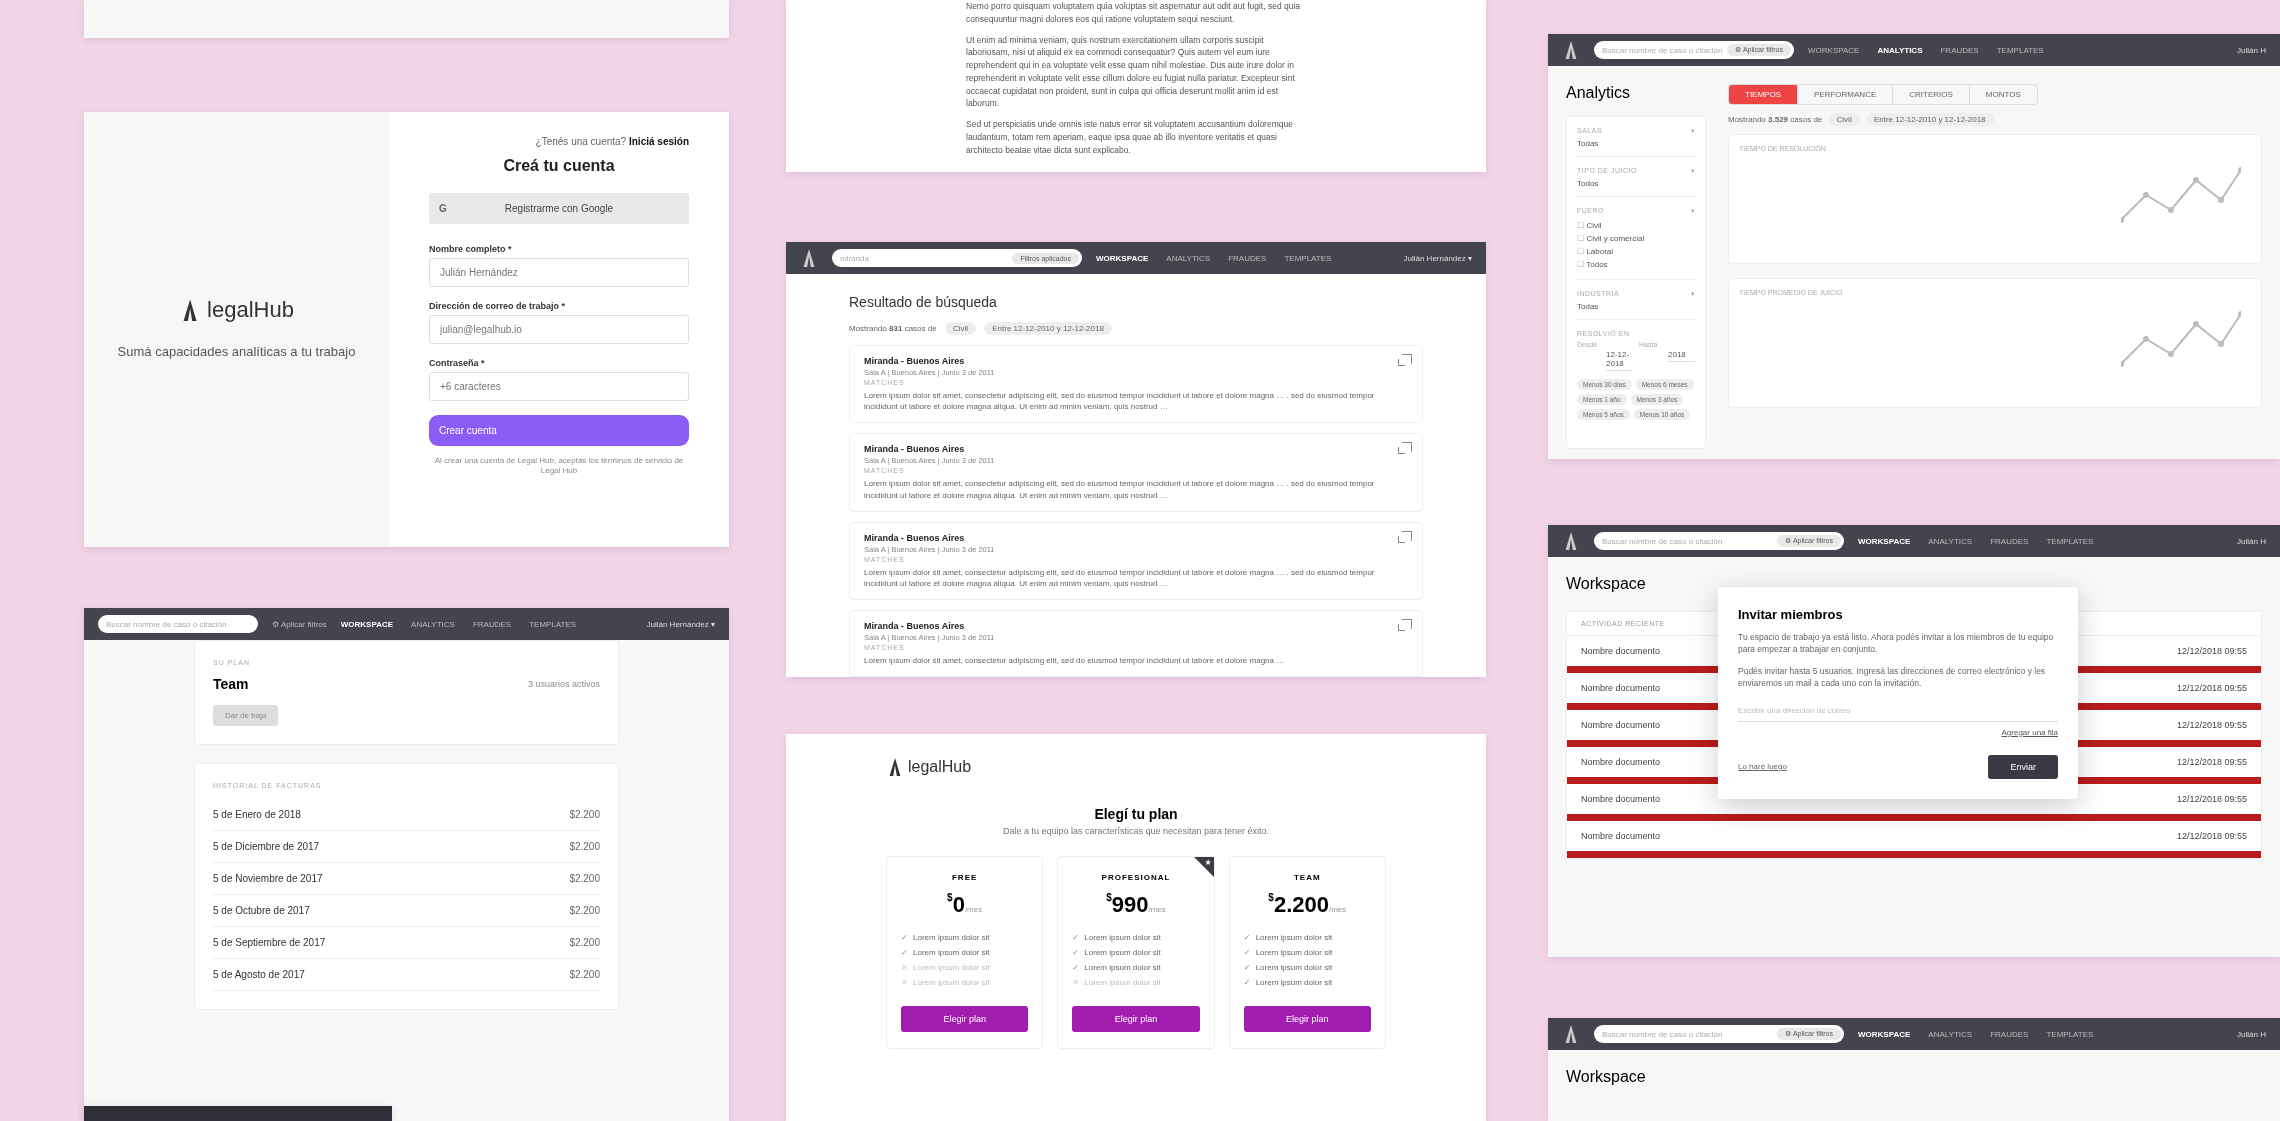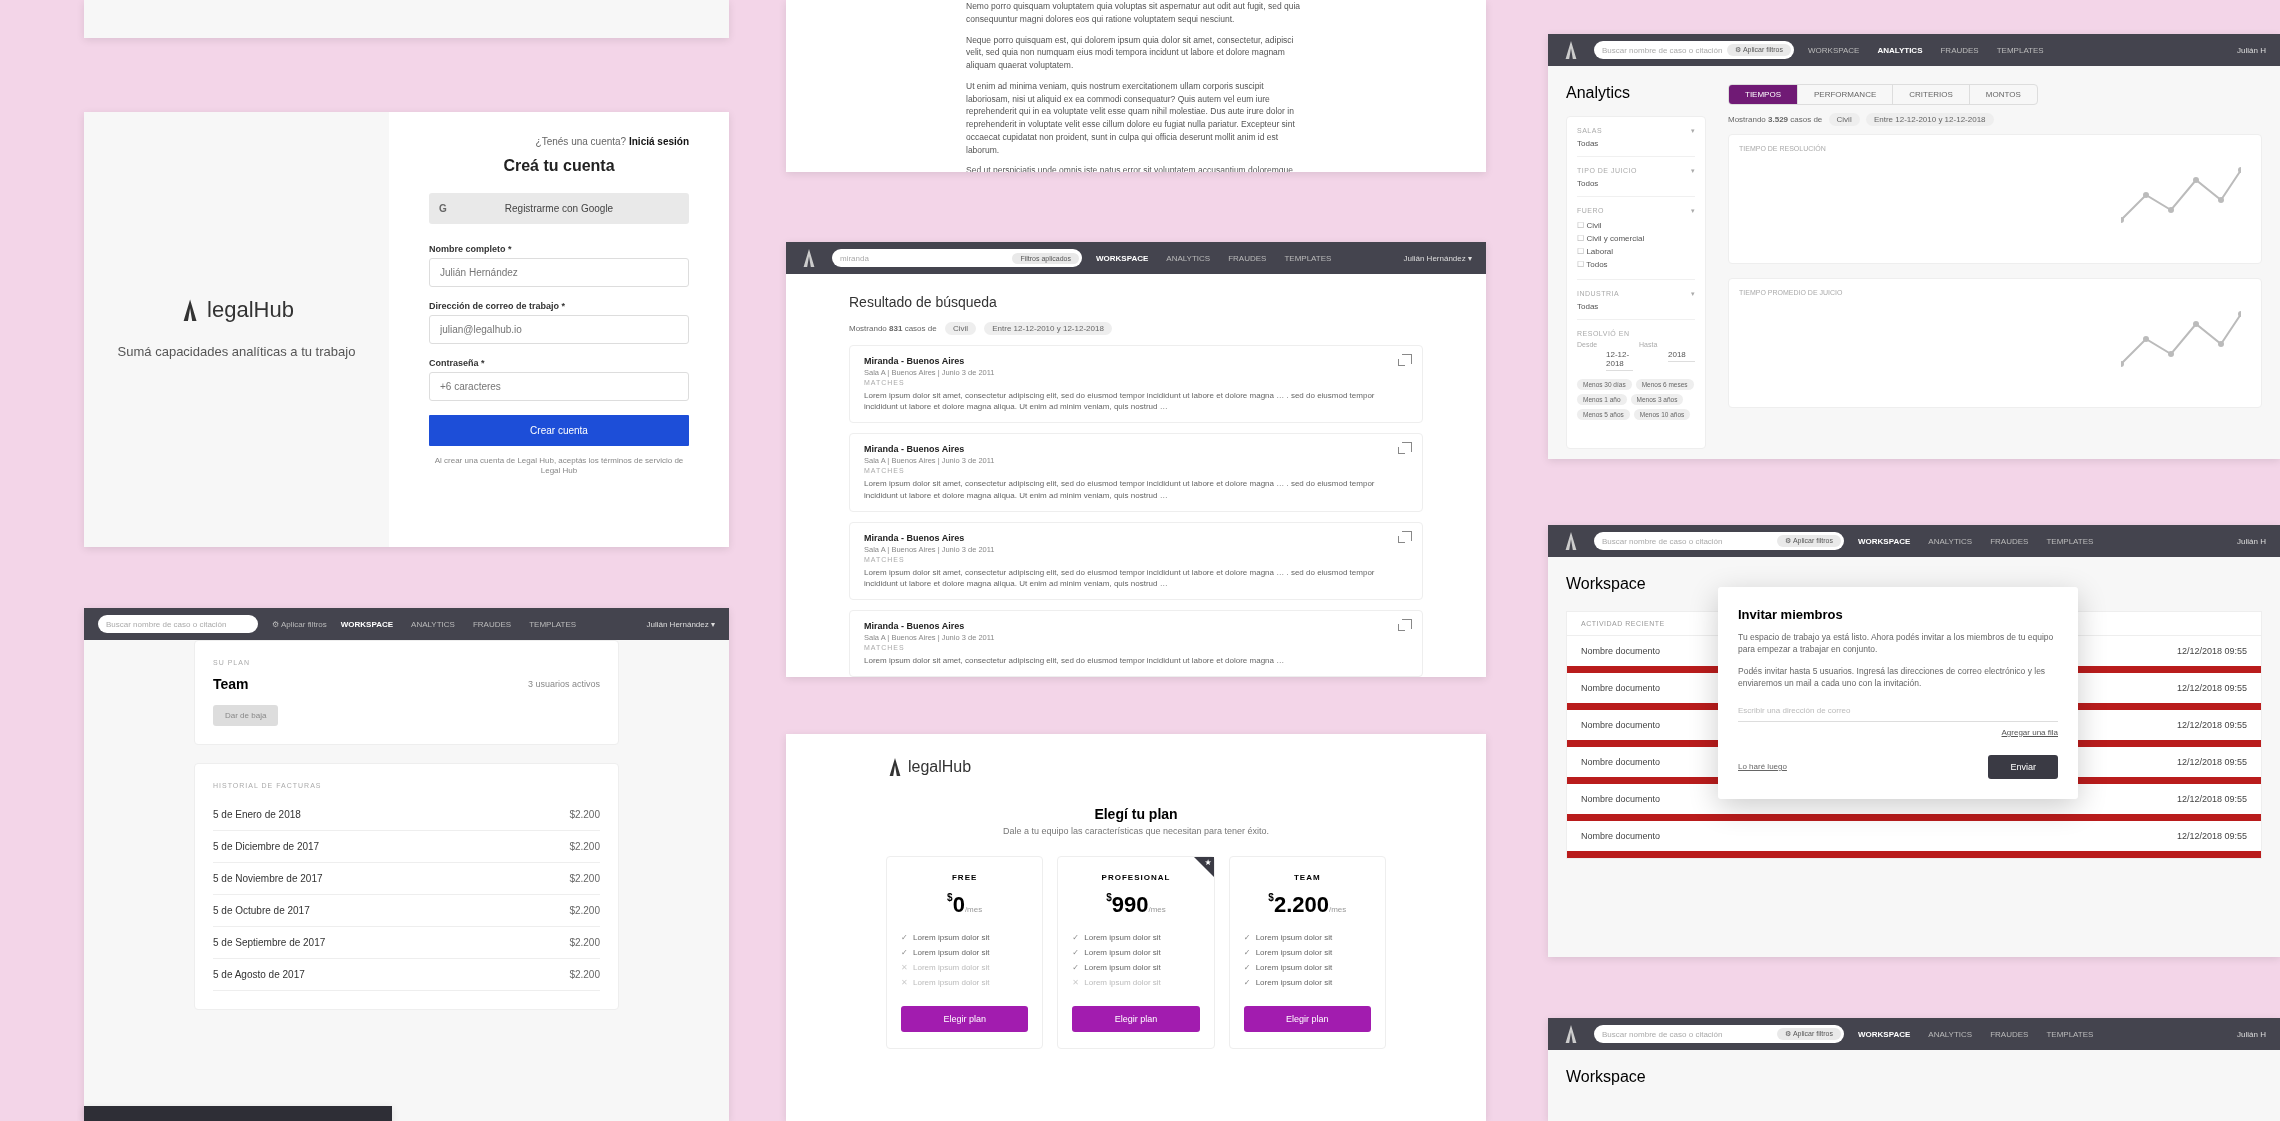--- a/index.html
+++ b/index.html
@@ -16,21 +16,21 @@
 .p1 .brand-side .logo::before { content:""; display:inline-block; width:22px; height:22px; background:#333; clip-path: polygon(20% 100%, 50% 0, 80% 100%, 60% 100%, 50% 40%, 40% 100%); margin-right:6px; }
 .p1 .brand-side .tag { font-size:13px; color:#555; text-align:center; line-height:1.4; }
 .p1 .form-side { flex:1; padding:24px 40px; }
 .p1 .toplink { text-align:right; font-size:10px; color:#666; margin-bottom:10px; }
 .p1 .toplink b { color:#111; }
 .p1 h2 { text-align:center; font-size:16px; font-weight:600; margin-bottom:18px; color:#222; }
 .p1 .gbtn { background:#e9e9e9; color:#444; font-size:10px; padding:10px; text-align:center; border-radius:3px; margin-bottom:20px; position:relative; }
 .p1 .gbtn::before { content:"G"; position:absolute; left:10px; font-weight:bold; color:#666; }
 .p1 label { font-size:9px; font-weight:600; color:#333; display:block; margin-bottom:4px; }
 .p1 input { width:100%; border:1px solid #ddd; padding:8px 10px; font-size:10px; border-radius:3px; margin-bottom:14px; color:#999; }
-.p1 .submit { background:#1d4ed8; color:#fff; text-align:center; padding:10px; font-size:10px; border-radius:1px; margin-bottom:10px; }
+.p1 .submit { background:#8b5cf6; color:#fff; text-align:left; padding:10px; font-size:10px; border-radius:9px; margin-bottom:10px; }
 .p1 .terms { font-size:8px; color:#888; text-align:center; line-height:1.3; }
 
 
 .p2 { left: 786px; top: 0; width: 700px; height: 172px; padding: 0 180px 10px; font-size:8.5px; color:#555; line-height:1.5; overflow:hidden; }
 .p2 p { margin-bottom:8px; }
 
 
 .p3 { left: 786px; top: 242px; width: 700px; height: 435px; }
 .topbar { background:#44444e; height:32px; display:flex; align-items:center; padding:0 14px; gap:14px; color:#bbb; font-size:8px; }
 .topbar .lg { width:18px; height:18px; background:#ccc; clip-path: polygon(20% 100%, 50% 0, 80% 100%, 60% 100%, 50% 40%, 40% 100%); }
@@ -103,21 +103,21 @@
 .p6 .rng { display:flex; gap:6px; margin-bottom:8px;}
 .p6 .rng div { flex:1; }
 .p6 .rng .l { font-size:7px; color:#aaa; }
 .p6 .rng .d { font-size:8px; color:#555; border-bottom:1px solid #ddd; padding:2px 0;margin-left:29px; }
 .p6 .chips { display:flex; flex-wrap:wrap; gap:4px; }
 .p6 .chips span { background:#eee; font-size:6.5px; padding:2px 6px; border-radius:7px; color:#666; }
 .p6 .main { flex:1; }
 .p6 .atabs { display:flex; border:1px solid #ddd; border-radius:4px; width:fit-content; margin-bottom:10px; overflow:hidden; }
 .p6 .atabs span { font-size:8px; padding:5px 16px; color:#666; border-right:1px solid #ddd; }
 .p6 .atabs span:last-child { border:none; }
-.p6 .atabs span.act { background:#701a75; color:#fff;padding-left:16px; }
+.p6 .atabs span.act { background:#ef4444; color:#fff;padding-left:16px; }
 .p6 .mline { font-size:8px; color:#666; margin-bottom:10px; }
 .p6 .mline .chip { background:#eee; padding:2px 8px; border-radius:8px; margin-left:4px; }
 .p6 .chart { background:#fff; border:1px solid #eee; border-radius:4px; height:130px; margin-bottom:14px; padding:10px; position:relative; }
 .p6 .chart .ct { font-size:7px; color:#aaa; }
 .p6 .chart svg { position:absolute; right:20px; top:25px; }
 
 
 .p7 { left: 1548px; top: 525px; width: 732px; height: 432px; background:#f7f7f7; overflow:hidden; }
 .p7 .wbody { padding:18px; position:relative; }
 .p7 h2 { font-size:16px; font-weight:400; margin-bottom:18px; }
@@ -161,21 +161,20 @@
     <input placeholder="julian@legalhub.io" style="">
     <label>Contraseña *</label>
     <input placeholder="+6 caracteres" style="">
     <div class="submit">Crear cuenta</div>
     <div class="terms">Al crear una cuenta de Legal Hub, aceptás los términos de servicio de Legal Hub</div>
   </div>
 </div>
 
 <div class="panel p2">
   <p>Nemo porro quisquam voluptatem quia voluptas sit aspernatur aut odit aut fugit, sed quia consequuntur magni dolores eos qui ratione voluptatem sequi nesciunt.</p>
-  <p>Neque porro quisquam est, qui dolorem ipsum quia dolor sit amet, consectetur, adipisci velit, sed quia non numquam eius modi tempora incidunt ut labore et dolore magnam aliquam quaerat voluptatem.</p>
   <p>Ut enim ad minima veniam, quis nostrum exercitationem ullam corporis suscipit laboriosam, nisi ut aliquid ex ea commodi consequatur? Quis autem vel eum iure reprehenderit qui in ea voluptate velit esse quam nihil molestiae. Dus aute irure dolor in reprehenderit in voluptate velit esse cillum dolore eu fugiat nulla pariatur. Excepteur sint occaecat cupidatat non proident, sunt in culpa qui officia deserunt mollit anim id est laborum.</p>
   <p>Sed ut perspiciatis unde omnis iste natus error sit voluptatem accusantium doloremque laudantium, totam rem aperiam, eaque ipsa quae ab illo inventore veritatis et quasi architecto beatae vitae dicta sunt explicabo.</p>
 </div>
 
 <div class="panel p3">
   <div class="topbar">
     <div class="lg"></div>
     <div class="srch">
         <span>miranda</span>
         <span class="pill">Filtros aplicados</span>

